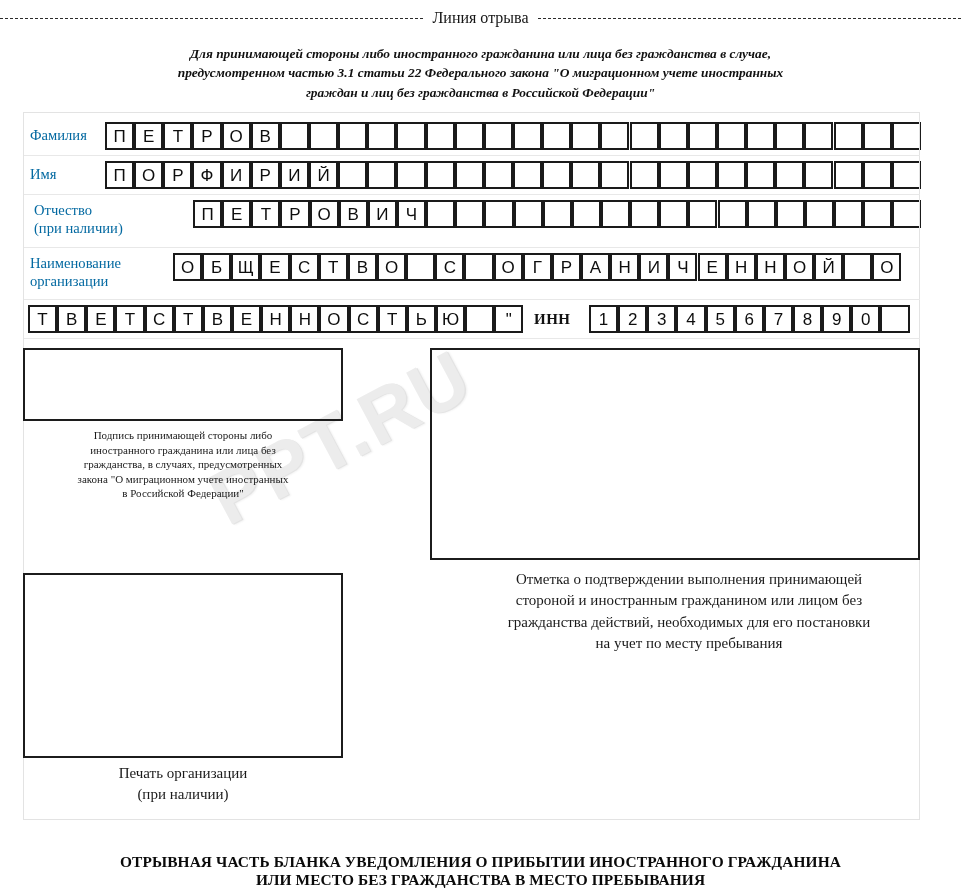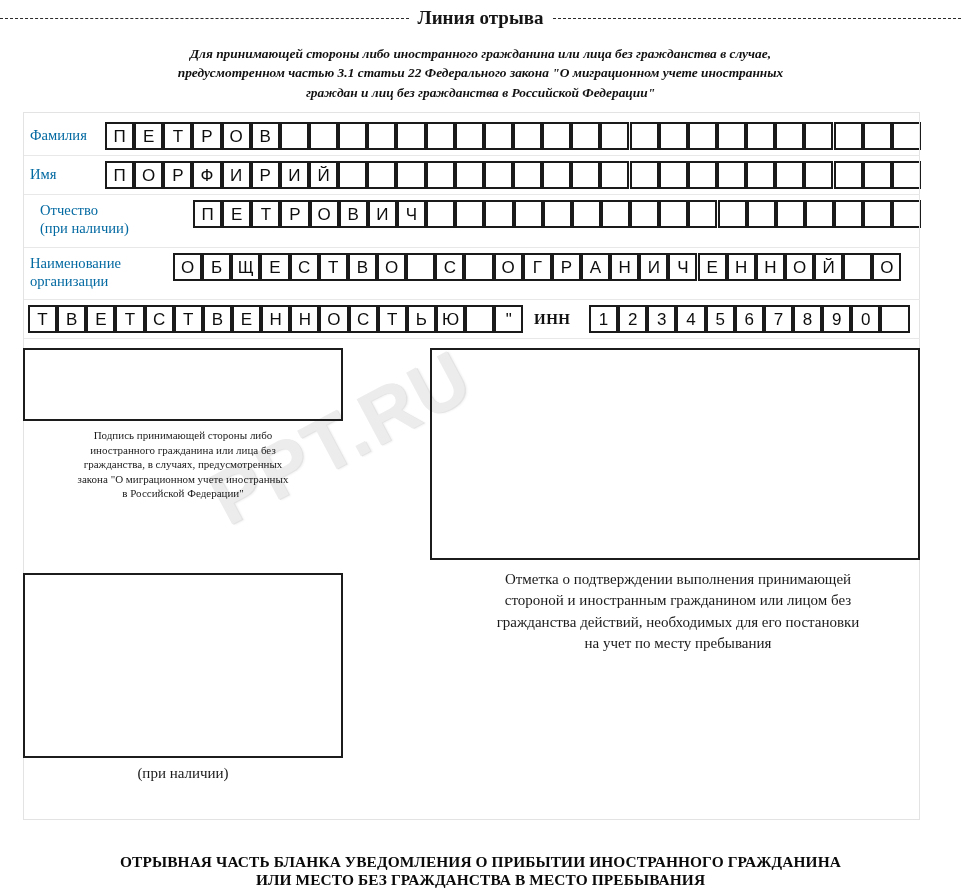--- a/index.html
+++ b/index.html
@@ -57,22 +57,22 @@
     z-index: 3;
   }
   .tear-dash {
     flex: 1 1 auto;
     height: 0;
     border-top: 1px dashed #2b2b2b;
   }
   .tear-text {
     flex: 0 0 auto;
     padding: 0 9px;
-    font-size: 19px;
-    font-weight: 700;
+    font-size: 16px;
+    font-weight: 400;
     color: #151515;
     white-space: nowrap;
   }
 
   
   .intro {
     position: absolute;
     left: 60px;
     top: 44px;
     width: 841px;
@@ -265,21 +265,21 @@
       <div class="cell"></div>
       <div class="cell"></div>
       <div class="cell"></div>
       <div class="cell"></div>
       <div class="cell"></div>
       <div class="cell"></div>
       <div class="cell"></div>
       <div class="cell"></div>
     </div>
 
-  <div class="row-label" style="left:40px; top:202px;">
+  <div class="row-label" style="left:34px; top:202px;">
     <span class="l2">Отчество</span>
     <span class="l2">(при наличии)</span>
   </div>
   <div class="cells" id="cells-patronymic" style="left:193px; top:200px;">
       <div class="cell">П</div>
       <div class="cell">Е</div>
       <div class="cell">Т</div>
       <div class="cell">Р</div>
       <div class="cell">О</div>
       <div class="cell">В</div>
@@ -374,25 +374,26 @@
   <div class="caption" style="left:23px; top:428px; width:320px;">
     <div>Подпись принимающей стороны либо</div>
     <div>иностранного гражданина или лица без</div>
     <div>гражданства, в случаях, предусмотренных</div>
     <div>закона "О миграционном учете иностранных</div>
     <div>в Российской Федерации"</div>
   </div>
 
   <div class="bigbox" style="left:23px; top:573px; width:320px; height:185px;"></div>
   <div class="caption caption-lg" style="left:23px; top:763px; width:320px;">
+    <div>Печать организации</div>
     <div>(при наличии)</div>
   </div>
 
   <div class="bigbox" style="left:430px; top:348px; width:490px; height:212px;"></div>
-  <div class="caption caption-lg" style="left:428px; top:569px; width:500px;">
+  <div class="caption caption-lg" style="left:439px; top:569px; width:500px;">
     <div>Отметка о подтверждении выполнения принимающей</div>
     <div>стороной и иностранным гражданином или лицом без</div>
     <div>гражданства действий, необходимых для его постановки</div>
     <div>на учет по месту пребывания</div>
   </div>
 
   <div class="footer-title">
     <div>ОТРЫВНАЯ ЧАСТЬ БЛАНКА УВЕДОМЛЕНИЯ О ПРИБЫТИИ ИНОСТРАННОГО ГРАЖДАНИНА</div>
     <div>ИЛИ МЕСТО БЕЗ ГРАЖДАНСТВА В МЕСТО ПРЕБЫВАНИЯ</div>
   </div>

